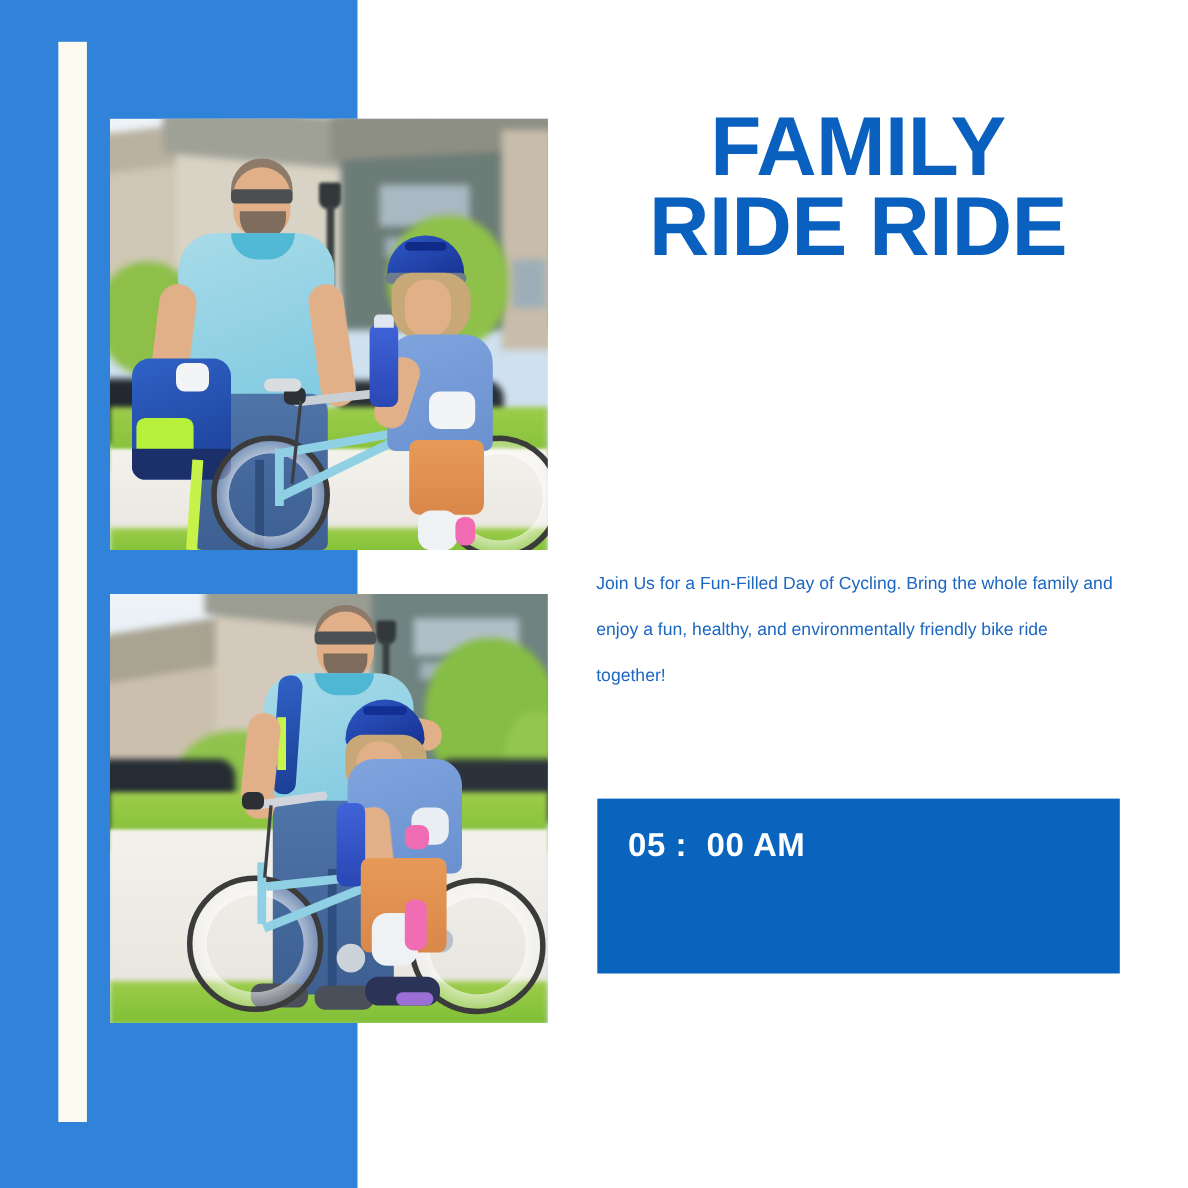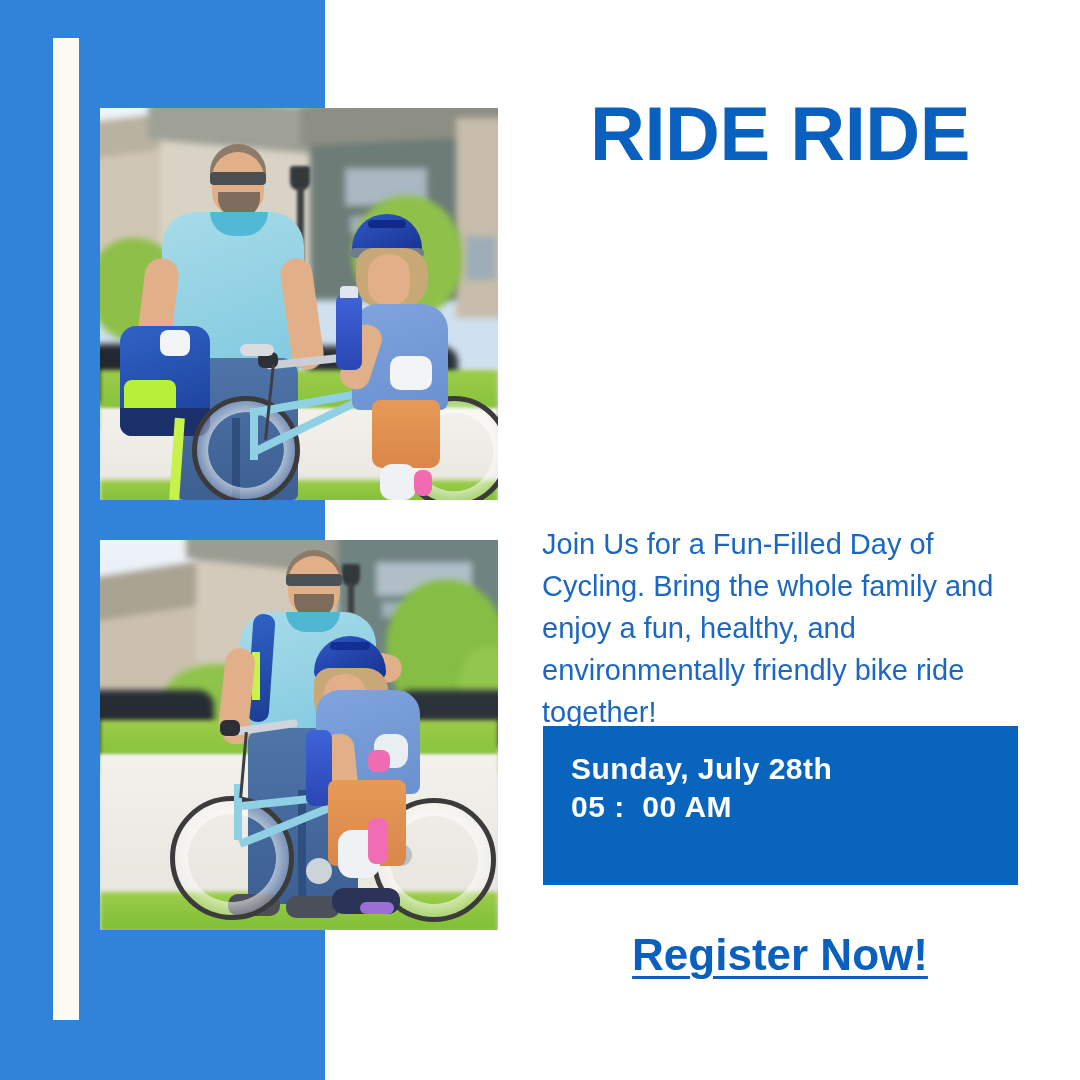--- a/index.html
+++ b/index.html
@@ -150,21 +150,21 @@
     font-weight: bold;
     letter-spacing: 0.3px;
   }
 
   .body-copy {
     position: absolute;
     left: 542px;
     top: 494px;
     width: 470px;
     color: #1B67C2;
-    font-size: 29px;
+    font-size: 16px;
     line-height: 42px;
     font-weight: 500;
   }
 
   .details {
     position: absolute;
     left: 543px;
     top: 726px;
     width: 475px;
     height: 159px;
@@ -345,30 +345,27 @@
       <div class="part" style="left:268px;top:210px;width:22px;height:22px;background:#ef6cb3;border-radius:8px;"></div>
       <div class="part shorts-kid" style="left:228px;top:240px;width:78px;height:86px;border-radius:8px;"></div>
       <div class="part" style="left:238px;top:290px;width:42px;height:48px;background:#eef2f5;border-radius:14px;"></div>
       <div class="part" style="left:268px;top:278px;width:20px;height:46px;background:#f06cb3;border-radius:8px;"></div>
       <div class="part shoe-kid" style="left:232px;top:348px;width:68px;height:26px;border-radius:12px;"></div>
       <div class="part" style="left:260px;top:362px;width:34px;height:12px;background:#9b6fd6;border-radius:6px;"></div>
     </div>
   </div>
 
   <div class="title">
+    <span class="l1">FAMILY</span>
     <span class="l2">RIDE RIDE</span>
   </div>
 
 
   <p class="body-copy">Join Us for a Fun-Filled Day of Cycling. Bring the whole family and enjoy a fun, healthy, and environmentally friendly bike ride together!</p>
 
   <div class="details">
     <div class="details-inner">
-      <div>Sunday, July 28th</div>
       <div>05 :  00 AM</div>
     </div>
   </div>
 
-  <div class="cta">
-    <a class="cta-link">Register Now!</a>
-  </div>
 
 </div>
 
 </body></html>

